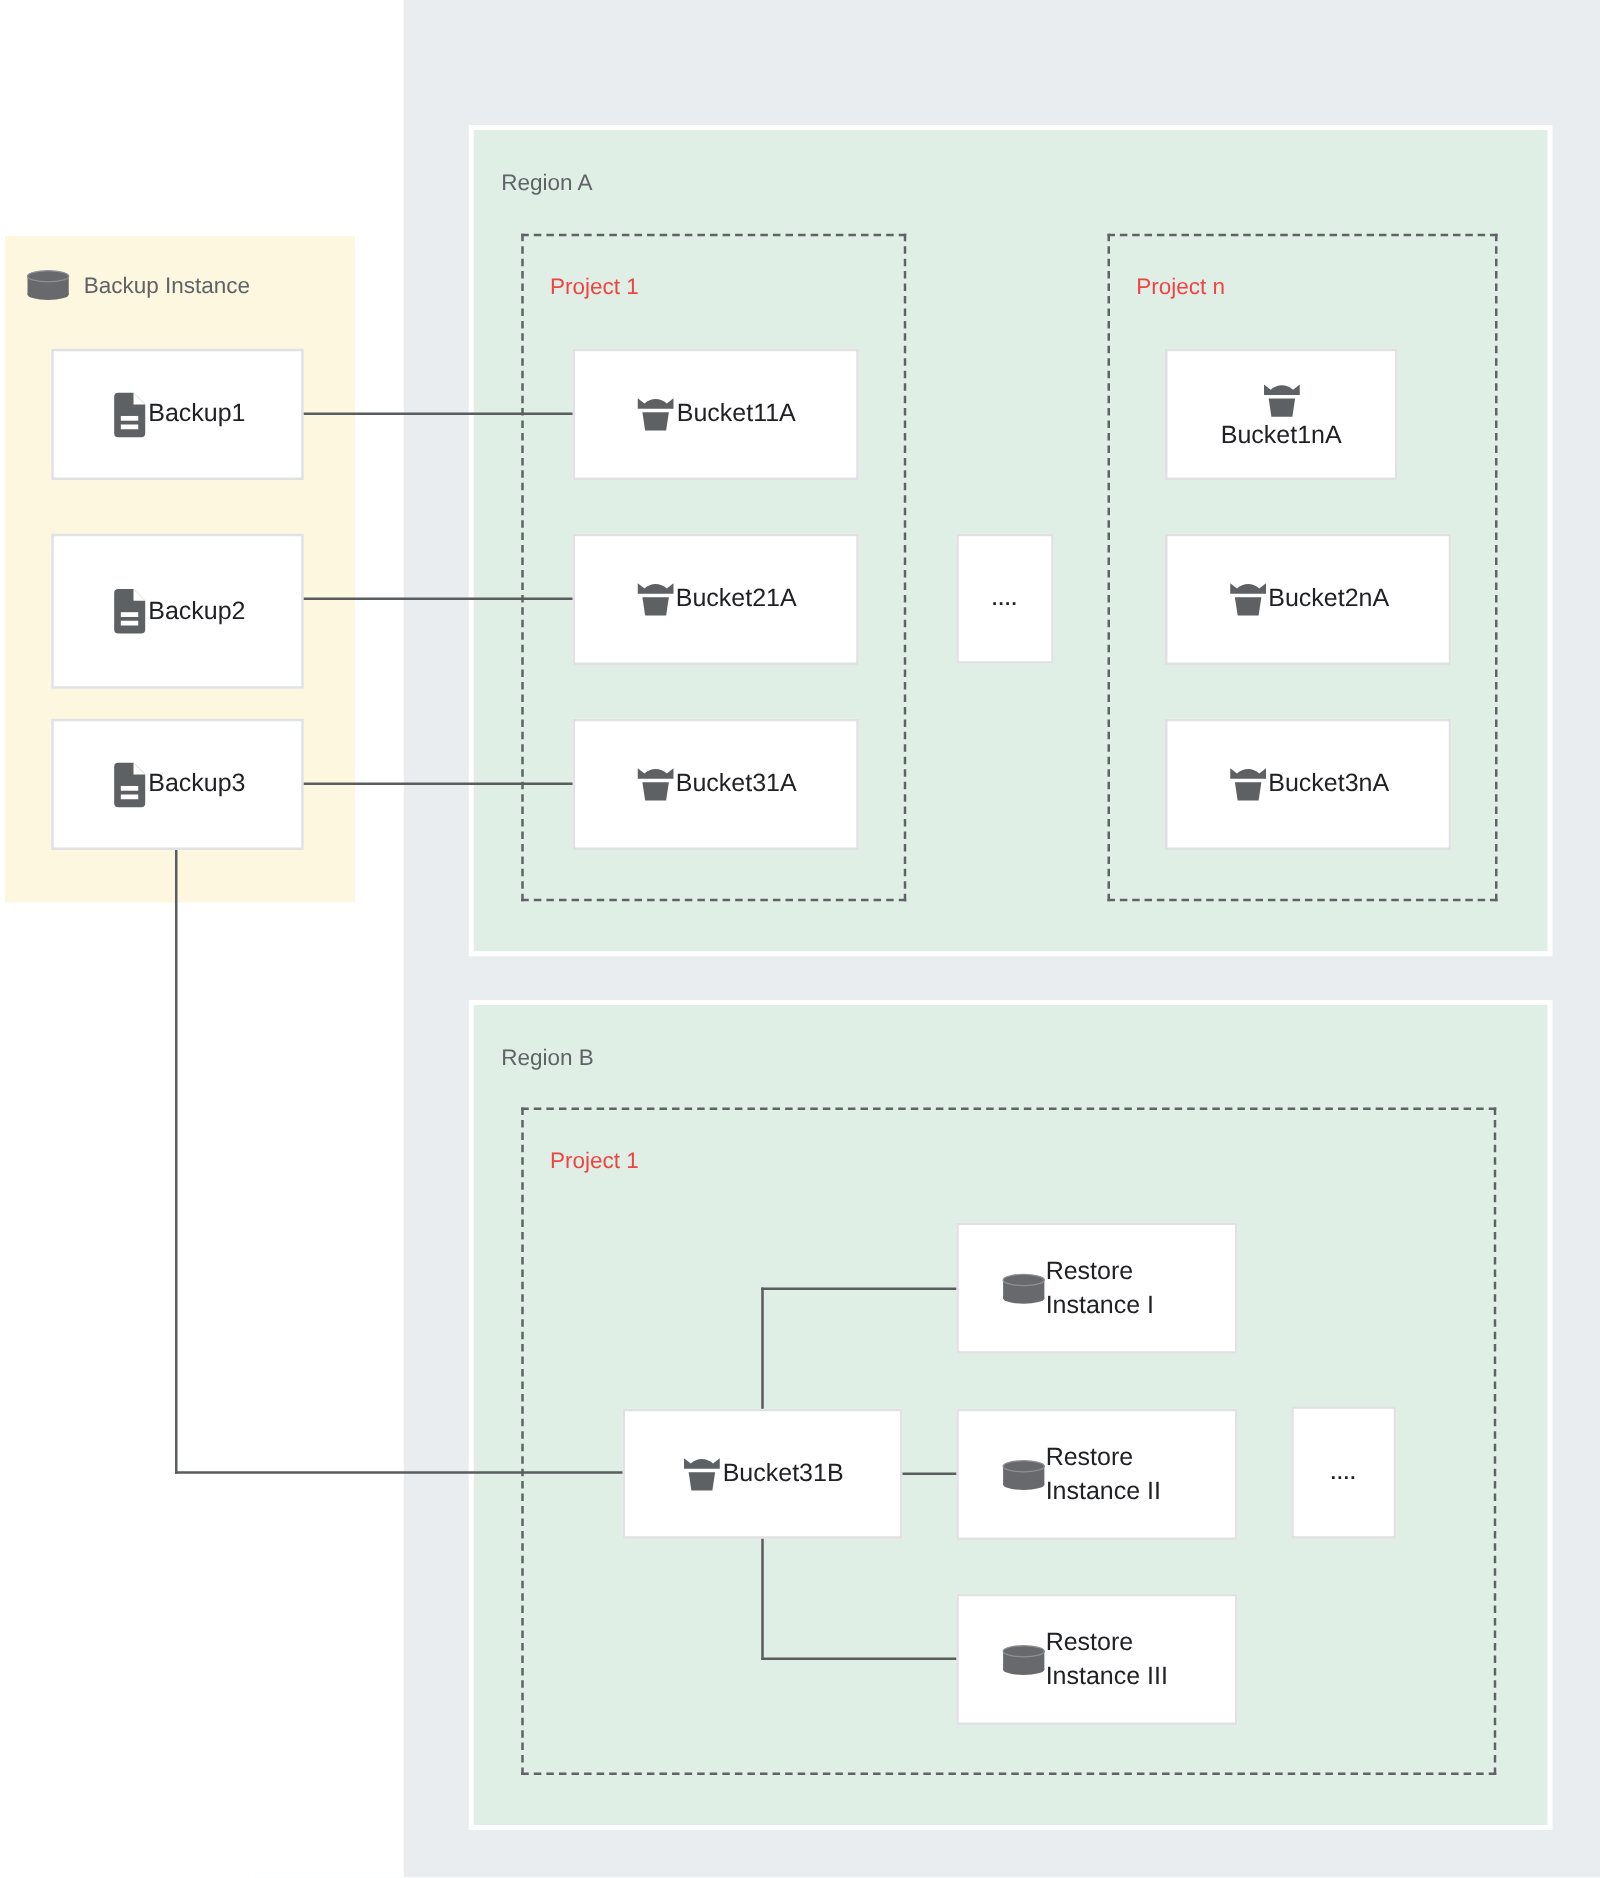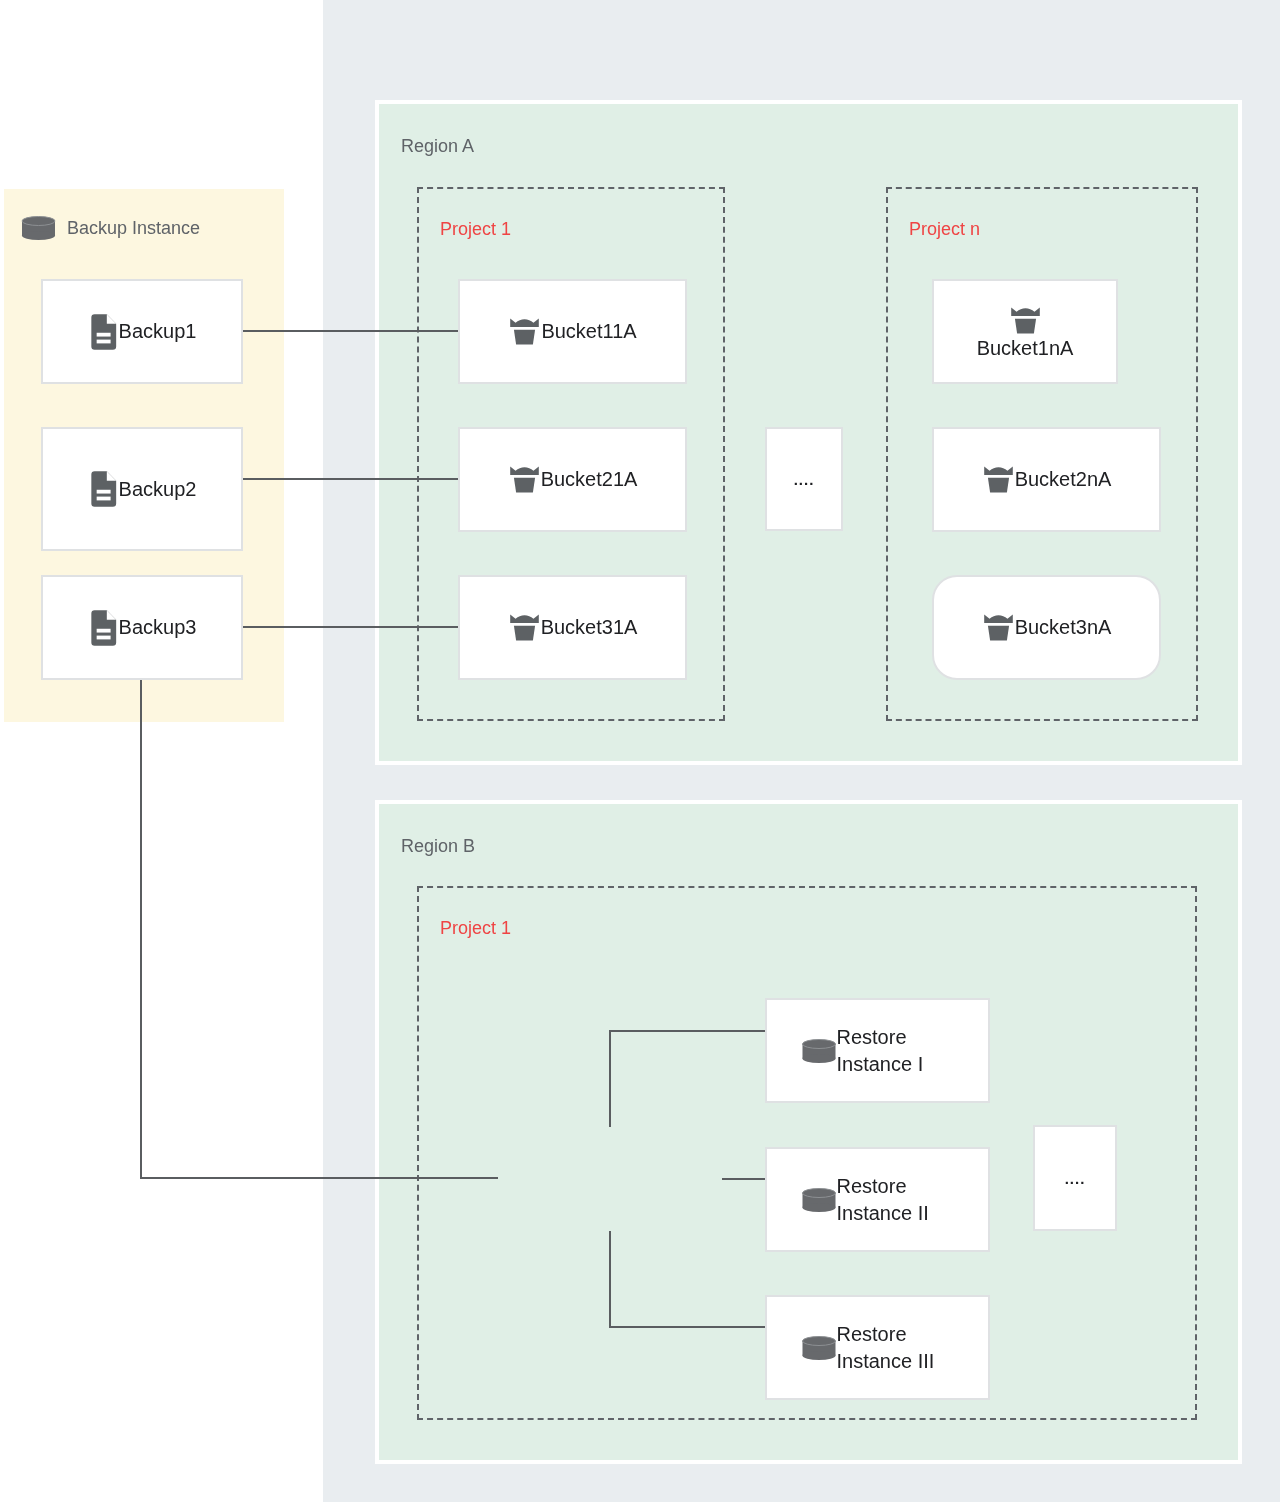--- a/index.html
+++ b/index.html
@@ -27,21 +27,21 @@
   .project { border:2px dashed #5f6368; box-sizing:border-box; }
   .project-label { position:absolute; left:21px; top:30px; font-size:18px; color:#ef4444; }
 
   
   .node {
     background:#ffffff; border:2px solid #dfe1e3; box-sizing:border-box;
     display:flex; align-items:center; justify-content:center; 
     font-size:20px; color:#202124;
   }
   .node .lbl { white-space:nowrap; }
-  .node.restore { gap:0;margin-top:20px; }
+  .node.restore { gap:0; }
   .node.restore .lbl { white-space:normal; width:118px; line-height:27px; }
 
   .dots-box {
     background:#ffffff; border:2px solid #dfe1e3; box-sizing:border-box;
     display:flex; align-items:center; justify-content:center;
     font-size:15px; font-weight:700; letter-spacing:1px; color:#202124;
   }
 
   
   .backup-panel { left:4px; top:189px; width:280px; height:533px; background:#fdf7e0; }
@@ -121,21 +121,21 @@
         <use href="#icon-bucket"></use>
       </svg>
     <span class="lbl">Bucket1nA</span>
   </div>
   <div class="abs node" style="left:932px; top:427px; width:229px; height:105px;">
     <svg width="33" height="33" viewBox="0 0 24 24">
         <use href="#icon-bucket"></use>
       </svg>
     <span class="lbl">Bucket2nA</span>
   </div>
-  <div class="abs node" style="left:932px; top:575px; width:229px; height:105px;border-radius:25px;">
+  <div class="abs node" style="left:932px; top:575px; width:229px; height:105px;">
     <svg width="33" height="33" viewBox="0 0 24 24">
         <use href="#icon-bucket"></use>
       </svg>
     <span class="lbl">Bucket3nA</span>
   </div>
 
   <div class="abs backup-panel">
     <div class="backup-header">
       <svg width="37" height="26" viewBox="0 0 36 26">
           <use href="#icon-cyl"></use>
@@ -171,20 +171,26 @@
     <div class="project-label">Project 1</div>
   </div>
 
   <div class="abs node restore" style="left:765px; top:978px; width:225px; height:105px;">
     <svg width="36" height="26" viewBox="0 0 36 26">
         <use href="#icon-cyl"></use>
       </svg>
     <span class="lbl">Restore Instance I</span>
   </div>
 
+  <div class="abs node" style="left:498px; top:1127px; width:224px; height:104px;">
+    <svg width="33" height="33" viewBox="0 0 24 24">
+        <use href="#icon-bucket"></use>
+      </svg>
+    <span class="lbl">Bucket31B</span>
+  </div>
 
   <div class="abs node restore" style="left:765px; top:1127px; width:225px; height:105px;">
     <svg width="36" height="26" viewBox="0 0 36 26">
         <use href="#icon-cyl"></use>
       </svg>
     <span class="lbl">Restore Instance II</span>
   </div>
 
   <div class="abs dots-box" style="left:1033px; top:1125px; width:84px; height:106px;">
     <span>....</span>

